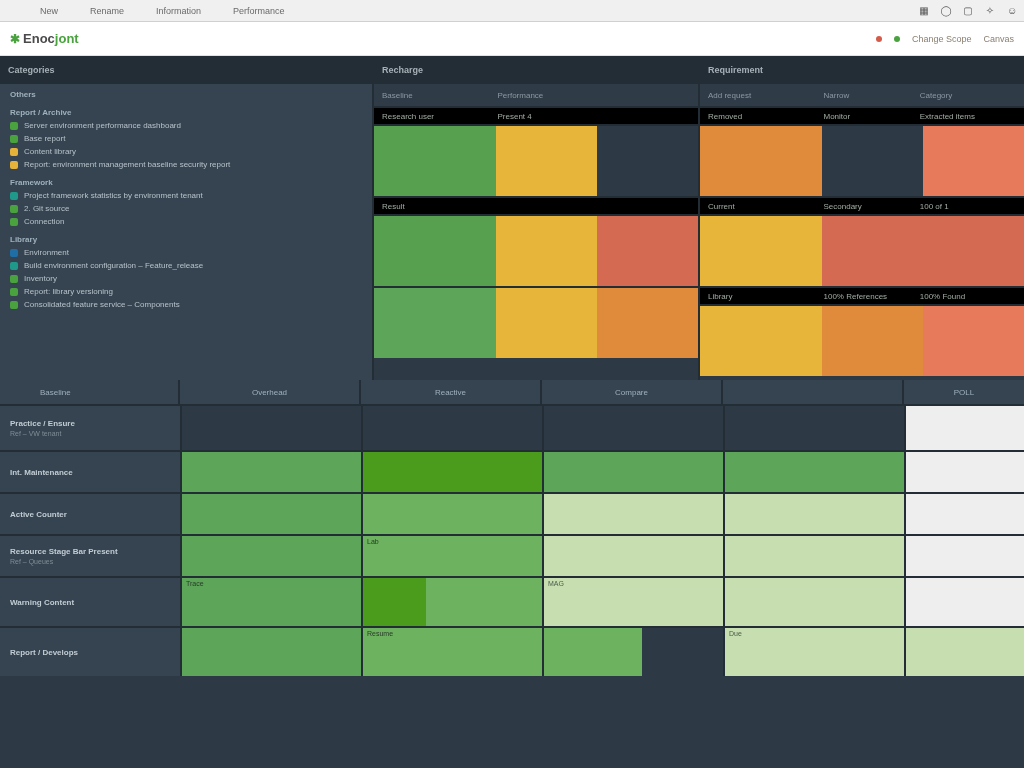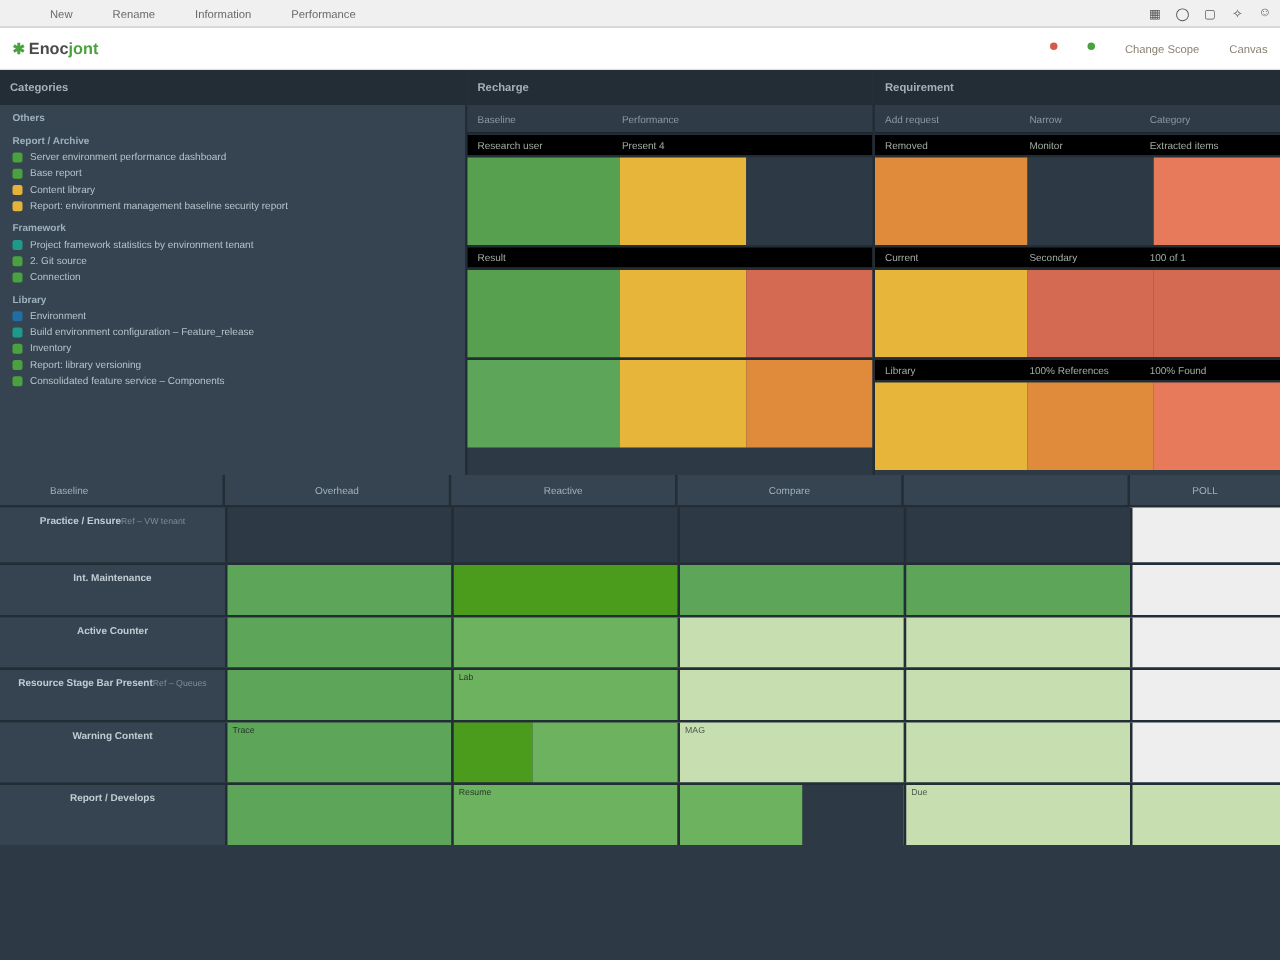--- a/index.html
+++ b/index.html
@@ -11,21 +11,21 @@
   .menubar .tab { color: #6a6a6a; font-size: 9px; cursor: pointer; }
   .menubar .icons { margin-left: auto; display: flex; gap: 10px; }
   .ticon { width: 12px; height: 12px; display: inline-flex; align-items: center; justify-content: center; color: #555; font-size: 10px; }
 
   
   .brandbar { height: 34px; background: #ffffff; display: flex; align-items: center; padding: 0 10px; border-bottom: 1px solid #e2e2e2; }
   .logo { display: flex; align-items: center; gap: 4px; }
   .logo .glyph { color: #4aa23f; font-weight: 900; font-size: 12px; letter-spacing: -1px; }
   .logo .word { font-size: 13px; font-weight: 700; color: #4a4a4a; }
   .logo .word .accent { color: #4aa23f; }
-  .brandbar .right { margin-left: auto; display: flex; align-items: flex-start; gap: 24px; }
+  .brandbar .right { margin-left: auto; display: flex; align-items: center; gap: 12px; }
   .brandbar .right .label { color: #8a7f70; font-size: 9px; }
   .status-dot { width: 6px; height: 6px; border-radius: 50%; display:inline-block; }
 
   
   .dark-hdr { background: #222d35; color: #a7b0b7; font-size: 9px; font-weight: 700; display:flex; align-items:center; padding: 0 8px; }
 
   
   .upper { display: flex; height: 324px; }
   .sidebar { width: 372px; display:flex; flex-direction:column; }
   .sidebar .dark-hdr { height: 28px; }
@@ -46,21 +46,21 @@
 
   
   .midcols { height: 24px; background:#354450; display:grid; grid-template-columns: 180px 1fr 1fr 1fr 1fr 120px; }
   .midcols div { display:flex; align-items:center; justify-content:center; color:#9fb1bd; font-size:8px; border-right:2px solid #222d35; }
   .midcols div:first-child{justify-content:flex-start;padding-left:40px;}
   .midcols div:last-child{border-right:none;}
 
   
   .lower { flex:1; display:flex; flex-direction:column; }
   .lrow { display:grid; grid-template-columns: 180px 1fr 120px; border-top:2px solid #222d35; }
-  .lrow .lab { background:#354450; color:#c2ccd4; padding:6px 10px; display:flex; flex-direction:row; justify-content:center; font-size:8px; font-weight:700; }
+  .lrow .lab { background:#354450; color:#c2ccd4; padding:6px 10px; display:flex; flex-direction:column; justify-content:center; font-size:8px; font-weight:700; }
   .lrow .lab .sub { color:#7f8c97; font-size:7px; font-weight:400; margin-top:2px; background:transparent; padding:0; height:auto; display:block; }
   .lrow .cells { display:flex; flex-direction:column; }
   .subrow { display:grid; grid-template-columns: 1fr 1fr 1fr 1fr; height: 30px; }
   .subcell { border-left:2px solid #222d35; }
   .rlab { background:#eeeeee; border-left:2px solid #222d35; display:flex; align-items:center; justify-content:center; font-size:8px; color:#3a3a3a; }
   .lrow1 .subrow{height:44px;}
   .lrow2 .subrow{height:40px;}
   .lrow3 .subrow{height:40px;}
   .lrow4 .subrow{height:40px;}
   .lrow5 .subrow{height:48px;}

